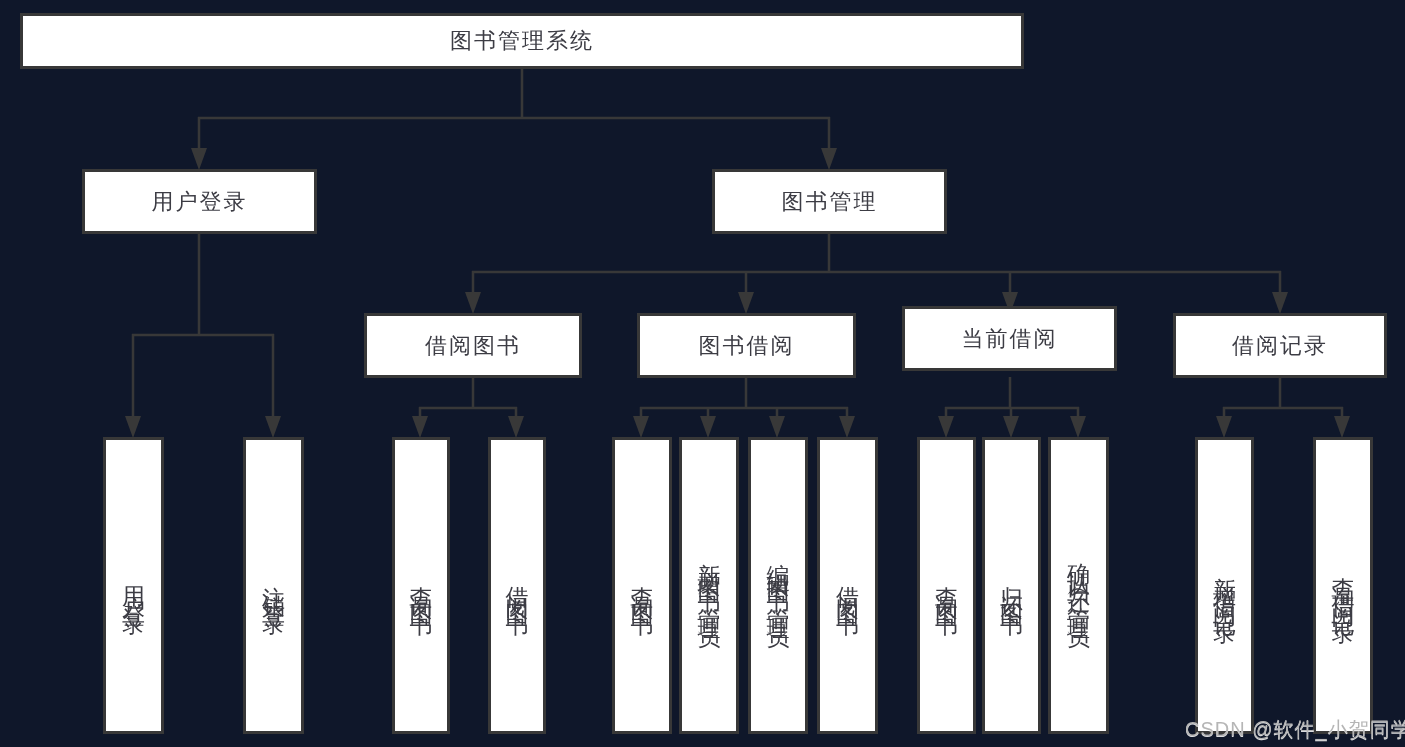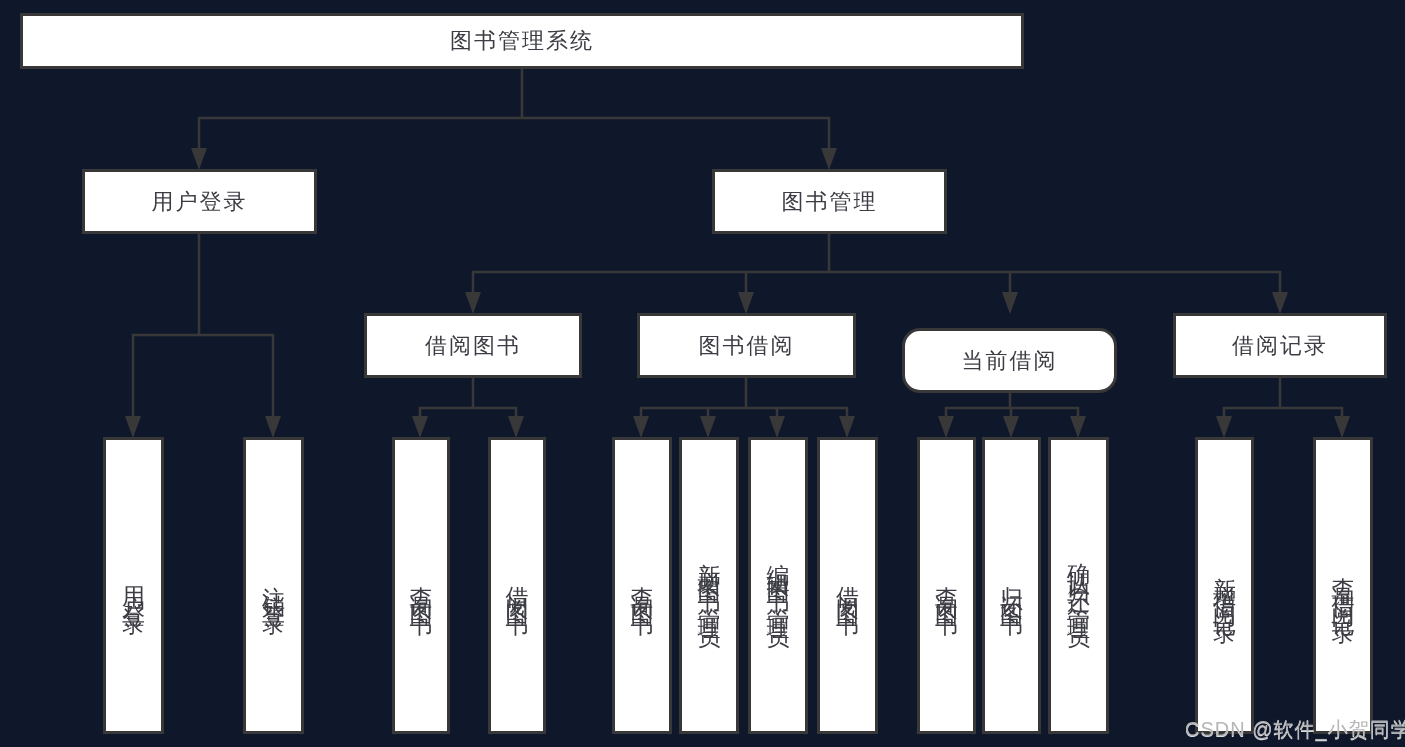--- a/index.html
+++ b/index.html
@@ -133,21 +133,21 @@
   <div class="node hnode" style="left:712px;top:169px;width:235px;height:65px;font-family:Liberation Serif, serif;">
     <span>图书管理</span>
   </div>
 
   <div class="node hnode" style="left:364px;top:313px;width:218px;height:65px;">
     <span>借阅图书</span>
   </div>
   <div class="node hnode" style="left:637px;top:313px;width:219px;height:65px;">
     <span>图书借阅</span>
   </div>
-  <div class="node hnode" style="left:902px;top:328px;width:215px;height:65px;border-radius:18px;">
+  <div class="node hnode" style="left:902px;top:306px;width:215px;height:65px;">
     <span>当前借阅</span>
   </div>
   <div class="node hnode" style="left:1173px;top:313px;width:214px;height:65px;">
     <span>借阅记录</span>
   </div>
 
   <div class="node leaf" style="left:103px;width:61px;">
     <span>用户登录</span>
   </div>
   <div class="node leaf" style="left:243px;width:61px;">

